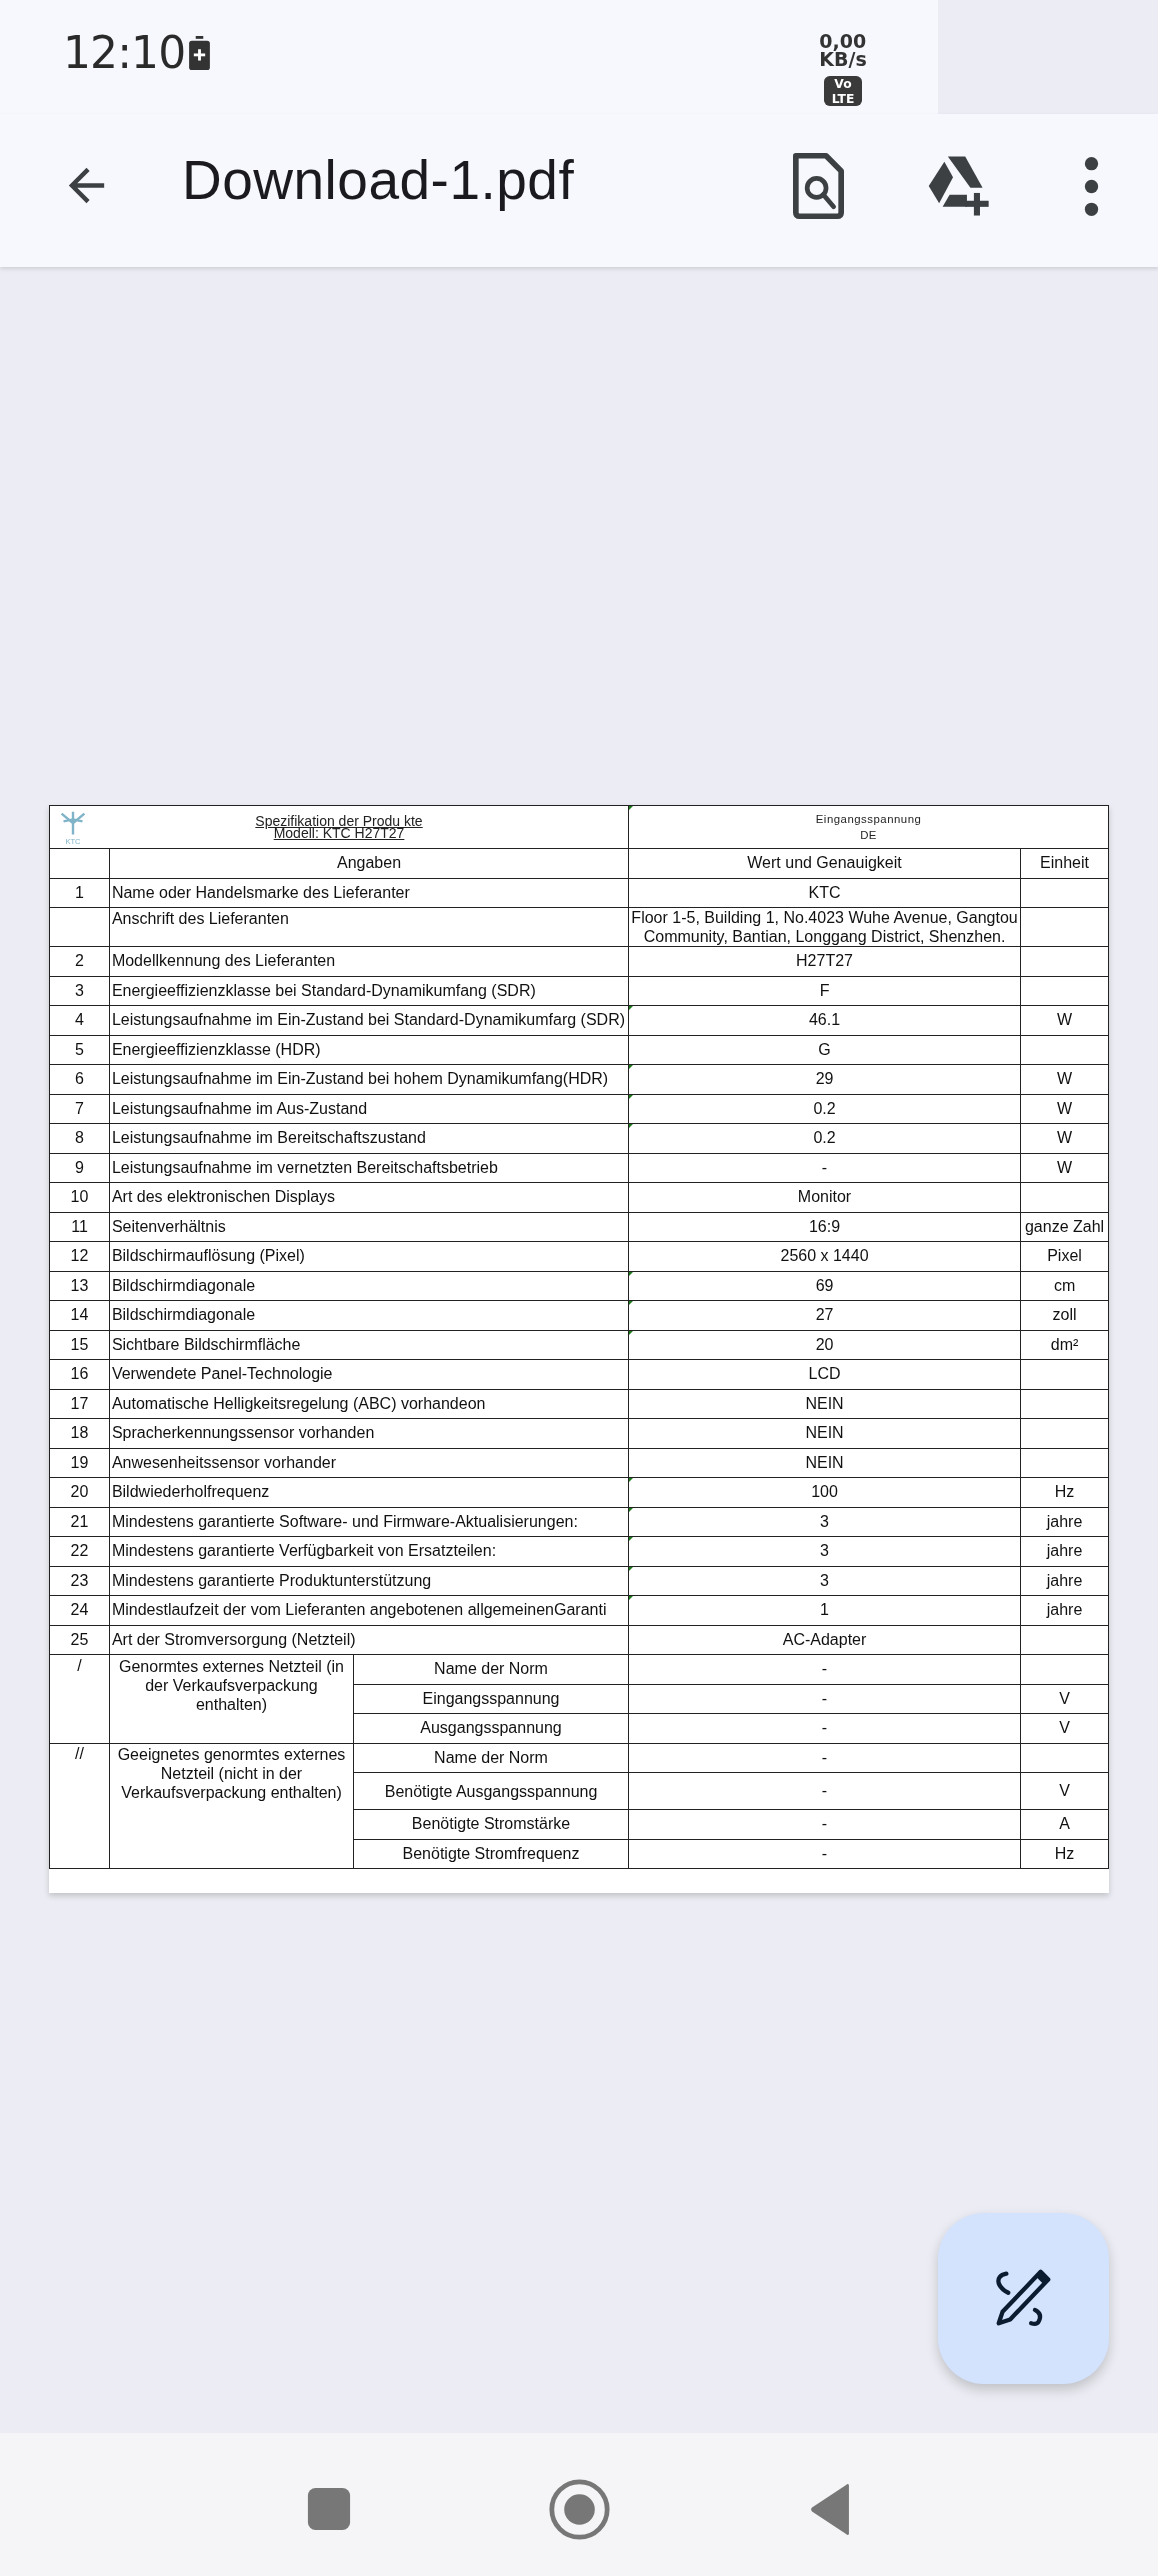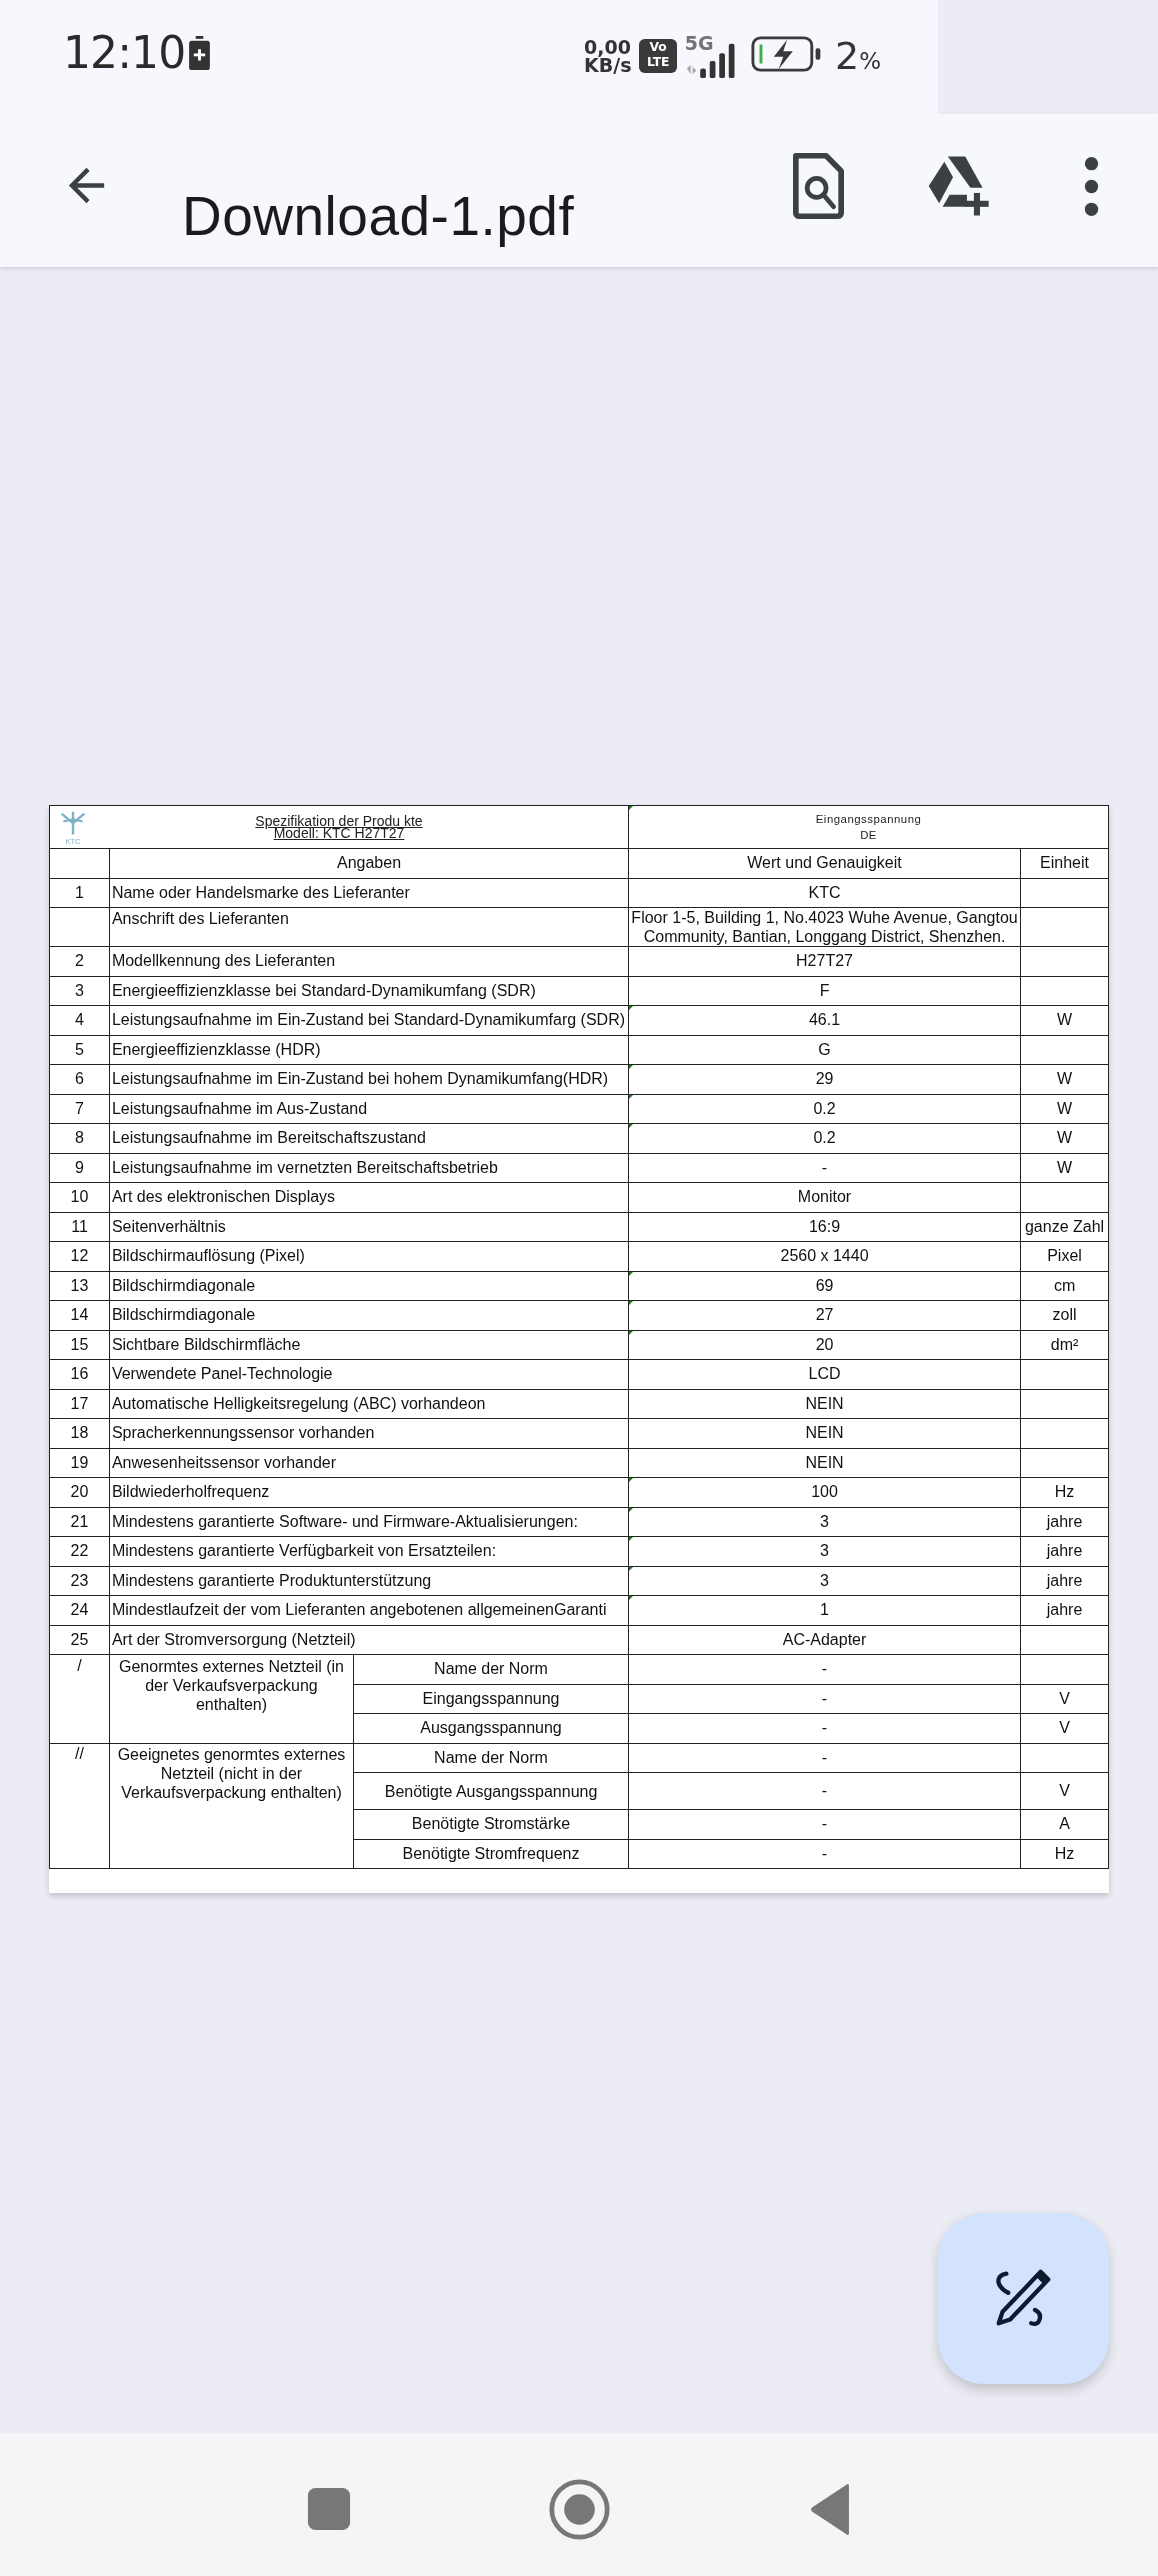--- a/index.html
+++ b/index.html
@@ -5,32 +5,32 @@
   html, body { margin:0; padding:0; }
   body {
     width:1159px; height:2576px; position:relative; overflow:hidden;
     background:#ECECF4;
     font-family:"Liberation Sans", sans-serif;
   }
   
   .statusbar { position:absolute; left:0; top:0; width:938px; height:114px; background:#F7F8FD; }
   .sb-time { position:absolute; left:63px; top:26.6px; font-size:44px; color:#2a2a2a; font-family:"DejaVu Sans", sans-serif; letter-spacing:-0.9px; }
   .sb-batt-notif { position:absolute; left:188px; top:36px; width:23px; height:34px; }
-  .sb-right { position:absolute; right:57px; top:32px; height:47px; display:flex; align-items:center; gap:7.6px; color:#333; }
+  .sb-right { position:absolute; right:57px; top:32px; height:47px; display:flex; align-items:center; gap:7.6px; color:#333;flex-direction:column; }
   .sb-speed { font-family:"DejaVu Sans", sans-serif; font-weight:bold; font-size:19px; line-height:18px; text-align:left; color:#333; }
   .sb-volte { width:38px; height:34px; background:#3a3a3a; color:#fff; border-radius:5.7px; font-size:12.3px; font-weight:bold; line-height:14.2px; text-align:center; padding-top:1.9px; box-sizing:border-box; font-family:"DejaVu Sans", sans-serif; }
   .sb-5g { position:relative; width:59px; height:47px; }
   .sb-5g-label { position:absolute; left:0; top:0; font-size:19px; font-weight:bold; font-family:"DejaVu Sans", sans-serif; color:#737373; }
   .sb-pct { font-size:38px; color:#333; font-family:"DejaVu Sans", sans-serif; }
   .sb-pct small { font-size:23px; }
 
   
   .appbar { position:absolute; left:0; top:114px; width:1159px; height:153px; background:#F7F8FD; box-shadow:0 1.9px 3.8px rgba(0,0,0,0.12); z-index:2; }
   .back-btn { position:absolute; left:53px; top:38px; width:66px; height:66px; display:flex; align-items:center; justify-content:center; cursor:pointer; }
-  .title { position:absolute; left:182px; top:34px; font-size:55px; color:#1b1b1f; font-family:"Liberation Sans", sans-serif; letter-spacing:0.5px;margin-top:36px; }
+  .title { position:absolute; left:182px; top:34px; font-size:55px; color:#1b1b1f; font-family:"Liberation Sans", sans-serif; letter-spacing:0.5px; }
   .act { position:absolute; top:38px; width:66px; height:68px; display:flex; align-items:center; justify-content:center; cursor:pointer; }
 
   
   .page { position:absolute; left:49px; top:805px; width:1060px; height:1088px; background:#fff; box-shadow:0 2.8px 5.7px rgba(0,0,0,0.18); }
   table.spec { position:absolute; left:0; top:0; width:1060px; border-collapse:collapse; table-layout:fixed; font-family:"Liberation Sans", sans-serif; font-size:16px; color:#111; }
   table.spec td { border:1.4px solid #222; padding:0 1.9px; height:28.5px; vertical-align:middle; overflow:hidden; white-space:nowrap; position:relative; }
   td.c { text-align:center; }
   td.l { text-align:left; }
   td.num { text-align:center; }
   .tick::before { content:""; position:absolute; left:0; top:0; border-top:4.7px solid #1d7a1d; border-right:4.7px solid transparent; }

